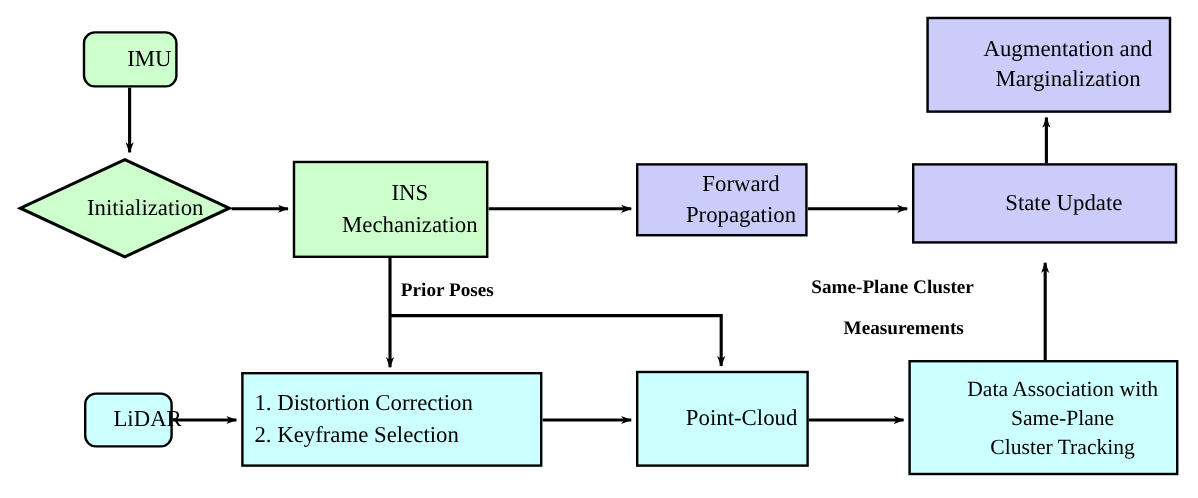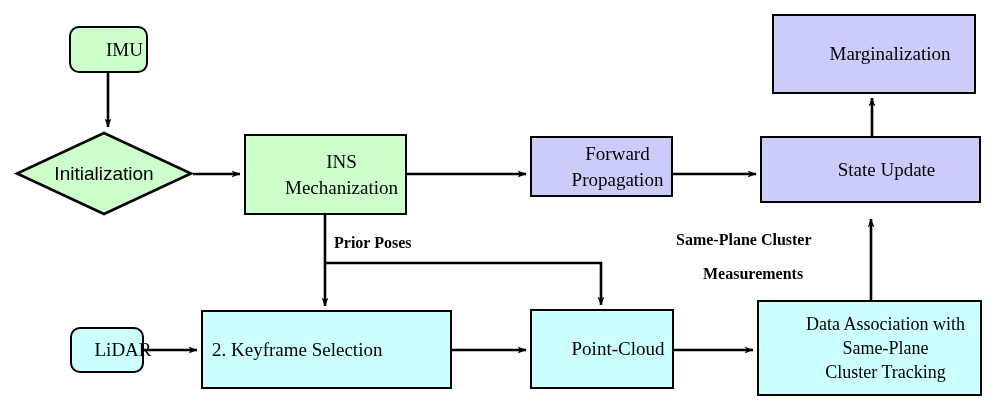--- a/index.html
+++ b/index.html
@@ -34,26 +34,26 @@
   .purple { background: #ccccfa; }
   .cyan   { background: #ccffff; }
 
   
   .diamond-wrap {
     position: absolute;
   }
   .diamond-wrap svg { display: block; overflow: visible; }
   .diamond-label {
     position: absolute;
-    left: 0; top: 0;
+    left: 17px; top: 0;
     width: 100%; height: 100%;
     display: flex;
     align-items: center;
     justify-content: center;
-    font-family: Liberation Sans, sans-serif;
+    font-family: Liberation Serif, serif;
     color: #000;
     white-space: nowrap;
   }
 
   .edge-label {
     position: absolute;
     font-family: "Liberation Serif", serif;
     font-weight: bold;
     color: #000000;
     white-space: nowrap;
@@ -142,28 +142,30 @@
   <div class="node purple" style="left:530px; top:136px; width:143px; height:61px; font-size:19px;">
     <span class="ln">Forward</span>
     <span class="ln">Propagation</span>
   </div>
 
   <div class="node purple" style="left:760px; top:136px; width:221px; height:67px; font-size:19px;">
     <span class="ln">State Update</span>
   </div>
 
   <div class="node purple" style="left:772px; top:14px; width:204px; height:80px; font-size:19px;">
+    <span class="ln">Augmentation and</span>
     <span class="ln">Marginalization</span>
   </div>
 
   <div class="node rounded cyan" style="left:70px; top:327px; width:74px; height:46px; font-size:19px;">
     <span class="ln">LiDAR</span>
   </div>
 
   <div class="node cyan" style="left:201px; top:310px; width:251px; height:79px; font-size:19px; align-items:flex-start; padding-left:9px;">
+    <span class="ln">1. Distortion Correction</span>
     <span class="ln">2. Keyframe Selection</span>
   </div>
 
   <div class="node cyan" style="left:530px; top:309px; width:144px; height:80px; font-size:19px;">
     <span class="ln">Point-Cloud</span>
   </div>
 
   <div class="node cyan" style="left:757px; top:300px; width:225px; height:96px; font-size:18px;">
     <span class="ln">Data Association with</span>
     <span class="ln">Same-Plane</span>

